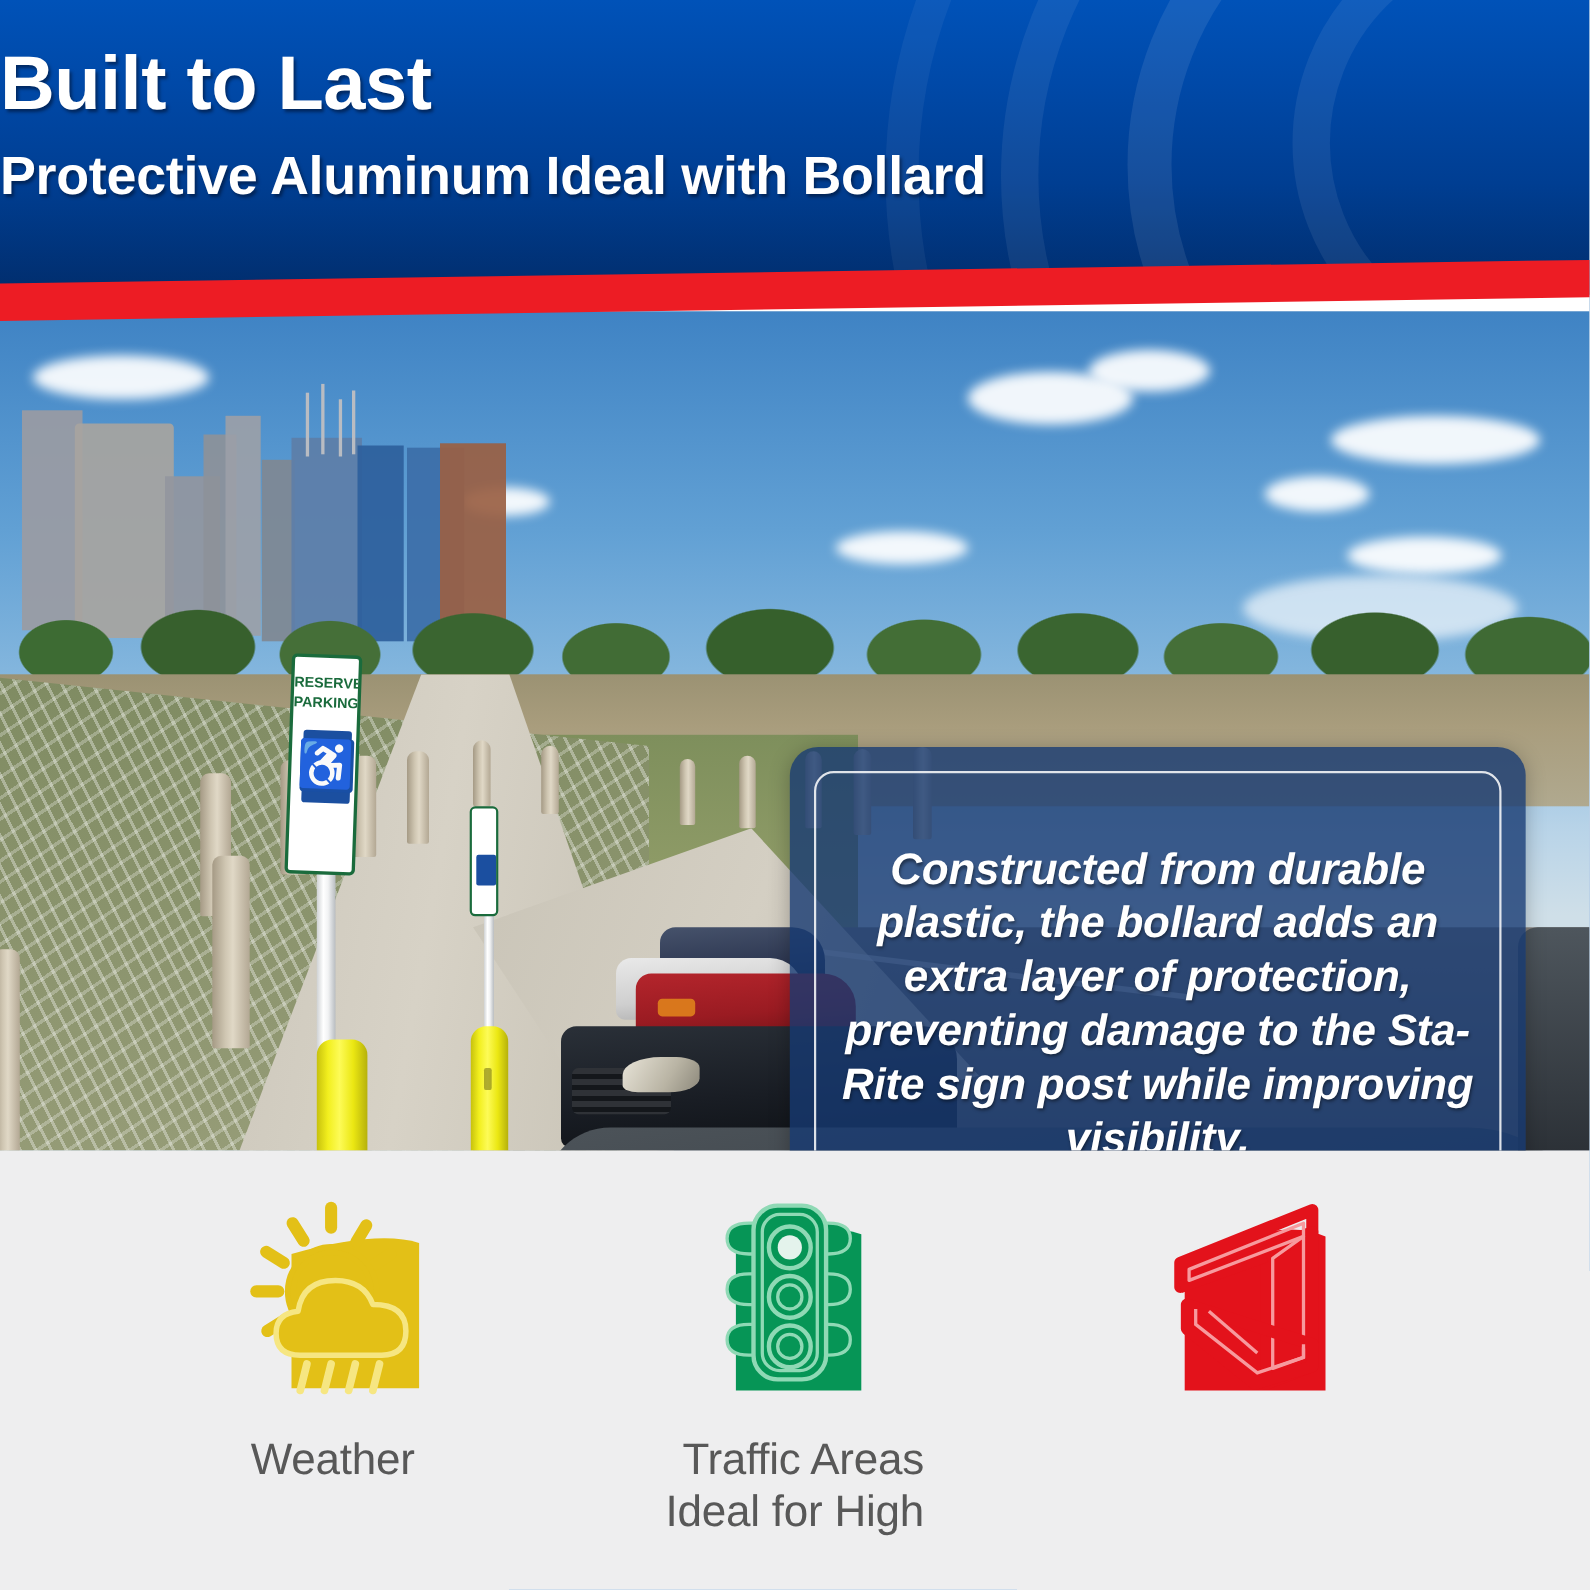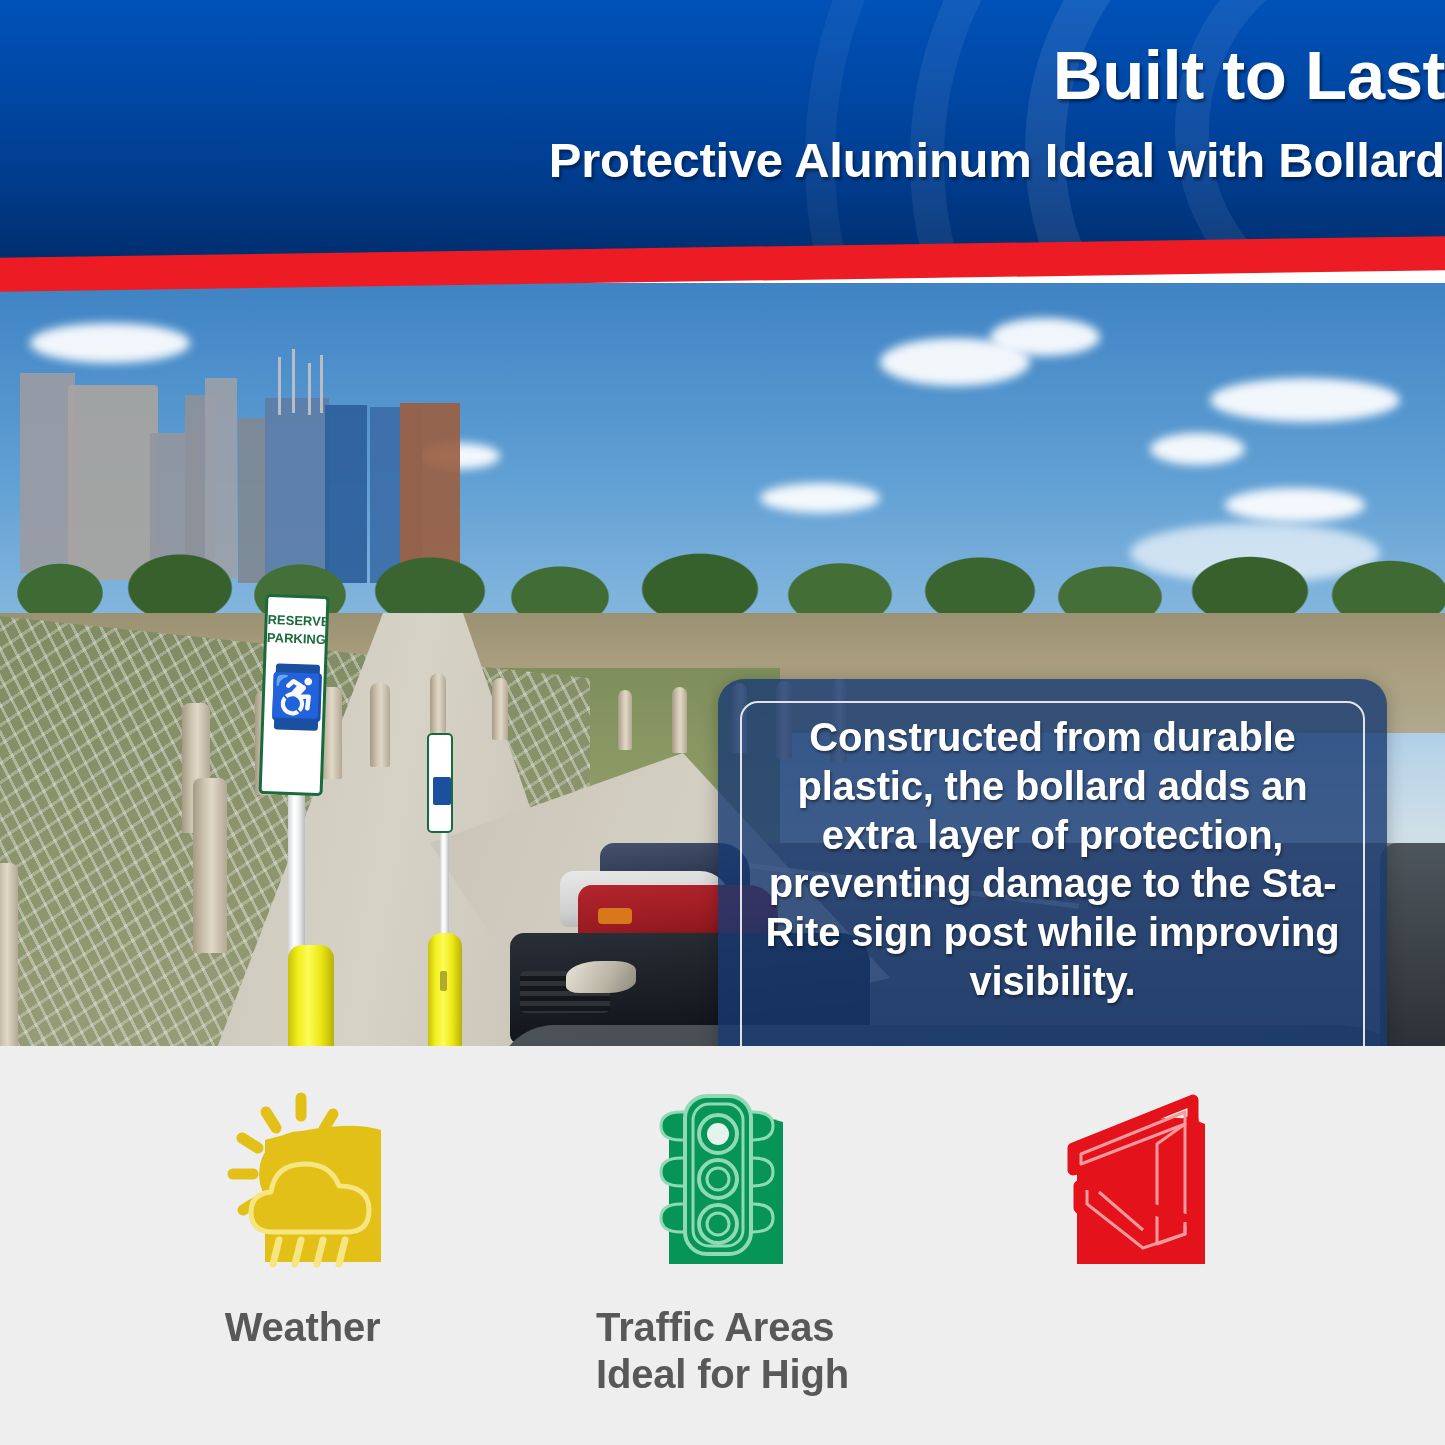--- a/index.html
+++ b/index.html
@@ -37,21 +37,21 @@
     background: transparent;
   }
   .arc-1 { width: 620px; height: 620px; right: -200px; top: -160px; border-width: 40px; }
   .arc-2 { width: 790px; height: 790px; right: -255px; top: -235px; border-width: 34px; border-color: rgba(255,255,255,0.065); }
   .arc-3 { width: 950px; height: 950px; right: -310px; top: -315px; border-width: 30px; border-color: rgba(255,255,255,0.05); }
   .arc-4 { width: 420px; height: 420px; right: -150px; top: -80px; border-width: 34px; border-color: rgba(255,255,255,0.07); }
 
   .header-text {
     position: relative;
     z-index: 3;
-    text-align: right;
+    text-align: left;
     padding-top: 40px;
   }
 
   .title {
     font-family: "Liberation Sans Narrow", "Liberation Sans", sans-serif;
     font-size: 69px;
     font-weight: bold;
     color: #ffffff;
     letter-spacing: -0.5px;
     line-height: 1.05;
@@ -278,23 +278,24 @@
     border-radius: 26px;
     z-index: 8;
     box-shadow: 0 3px 18px rgba(0,0,0,.25);
   }
   .callout-inner {
     position: absolute;
     inset: 22px;
     border: 2px solid rgba(255,255,255,.85);
     border-radius: 18px;
     display: flex;
-    align-items: flex-start;
+    align-items: center;
     justify-content: center;
     padding: 10px 22px;
+    font-style: italic;
   }
   .callout-text {
     font-family: "Liberation Sans Narrow", "Liberation Sans", sans-serif;
     font-size: 40px;
     font-weight: bold;
     color: #ffffff;
     text-align: center;
     line-height: 1.22;
     letter-spacing: -0.2px;
     text-shadow: 1px 2px 3px rgba(0,0,0,.45);
@@ -318,23 +319,23 @@
   }
   .feature-icon {
     width: 200px;
     height: 190px;
     position: relative;
   }
   .feature-label {
     margin-top: 32px;
     font-family: "Liberation Sans Narrow", "Liberation Sans", sans-serif;
     font-size: 40px;
-    font-weight: bold;
+    font-weight: normal;
     color: #585858;
-    text-align: left;
+    text-align: right;
     line-height: 1.18;
     letter-spacing: -0.2px;
   }
 </style>
 </head>
 <body>
 
 <div class="poster">
 
   <div class="header">

